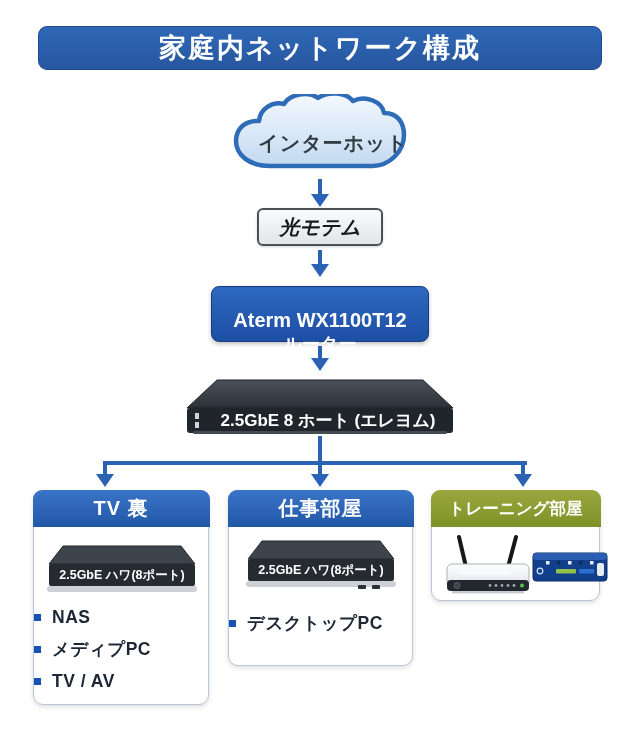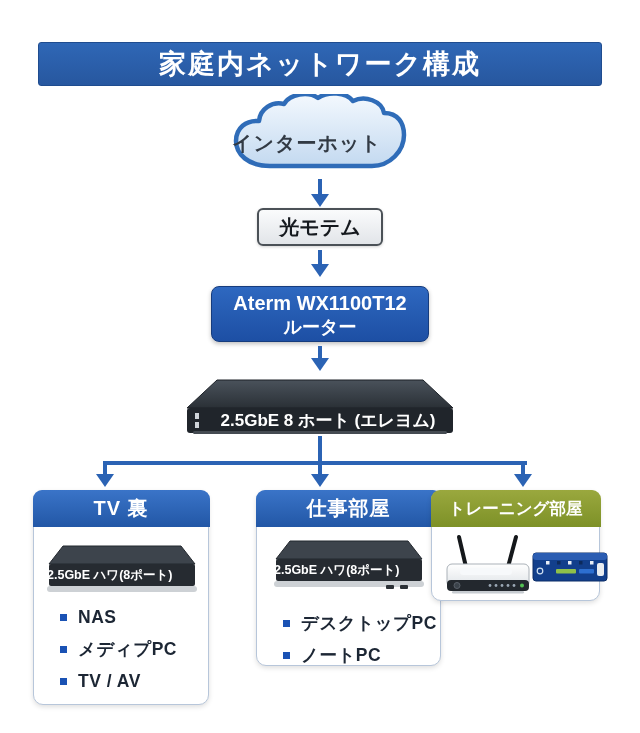--- a/index.html
+++ b/index.html
@@ -1,45 +1,45 @@
 <!DOCTYPE html>
 <html><head>
 <meta charset="utf-8">
 <style>
   * { margin:0; padding:0; box-sizing:border-box; }
   body { background:#ffffff; font-family:"Liberation Sans", sans-serif; }
   .canvas { position:relative; width:640px; height:733px; background:#ffffff; overflow:hidden; }
 
   
   .title-bar {
-    position:absolute; left:38px; top:42px; width:564px; height:44px;
-    background:linear-gradient(#2f67b6,#27579f); border:1px solid #1f4c8f; border-radius:3px;
+    position:absolute; left:38px; top:26px; width:564px; height:44px;
+    background:linear-gradient(#2f67b6,#27579f); border:1px solid #1f4c8f; border-radius:9px;
     color:#ffffff; font-size:27px; font-weight:bold; letter-spacing:2px;
     text-align:center; line-height:42px;
   }
 
   
   .cloud { position:absolute; left:232px; top:94px; width:176px; height:84px; }
   .cloud svg { position:absolute; left:0; top:0; }
   .cloud-label {
-    position:absolute; left:0; right:0; top:36px; text-align:left;
+    position:absolute; left:0; right:0; top:36px; text-align:right;
     font-size:20px; font-weight:bold; color:#323a44; letter-spacing:1px;
   }
 
   
   .modem-box {
     position:absolute; left:257px; top:208px; width:126px; height:38px;
     background:linear-gradient(#fafbfc,#e2e5e9); border:2px solid #4b5157; border-radius:6px;
     box-shadow:0 1px 3px rgba(0,0,0,.18);
-    text-align:center; line-height:34px; font-size:20px; font-weight:bold; color:#15191e;
+    text-align:center; line-height:34px; font-size:20px; font-weight:bold; color:#15191e;font-style:italic;
   }
   .router-box {
     position:absolute; left:211px; top:286px; width:218px; height:56px;
     background:linear-gradient(#2e68c0,#1d4fa4); border:1px solid #163c7d; border-radius:8px;
-    box-shadow:0 2px 4px rgba(0,0,0,.25); color:#ffffff; text-align:center; padding-top:3px;
+    box-shadow:0 2px 4px rgba(0,0,0,.25); color:#ffffff; text-align:center; padding-top:20px;
   }
   .router-line1 { font-size:20px; font-weight:bold; line-height:26px; }
   .router-line2 { font-size:18px; font-weight:bold; line-height:23px; }
 
   
   .vline { position:absolute; width:4px; background:#2b63b4; }
   .hline { position:absolute; height:4px; background:#2b63b4; }
   .ahead { position:absolute; width:0; height:0;
            border-left:9px solid transparent; border-right:9px solid transparent;
            border-top:13px solid #2b63b4; }
@@ -54,30 +54,30 @@
 
   
   .card { position:absolute; background:#ffffff; border:1.5px solid #b7c6da; border-radius:10px;
           box-shadow:0 2px 5px rgba(0,0,0,.13); }
   .card-header { position:absolute; left:-1.5px; top:-1.5px; right:-1.5px; height:37px;
                  border-radius:9px 9px 0 0; color:#ffffff; font-weight:bold;
                  text-align:center; line-height:37px; }
   .header-blue  { background:linear-gradient(#3a74c8,#2257a6); font-size:20px; letter-spacing:1px; }
   .header-olive { background:linear-gradient(#9aa83e,#7d9127); font-size:16.5px; }
   .card-tv   { left:33px;  top:490px; width:176px; height:215px; }
-  .card-work { left:228px; top:490px; width:185px; height:176px;margin-left:28px; }
+  .card-work { left:228px; top:490px; width:185px; height:176px; }
   .card-train{ left:431px; top:490px; width:169px; height:111px; }
 
   .mini-hub { position:absolute; width:150px; height:52px; }
   .mini-hub svg { position:absolute; left:0; top:0; }
   .mini-hub-label { position:absolute; left:0; right:0; top:20px; height:22px; line-height:22px;
-                    color:#ffffff; font-size:12.5px; font-weight:bold; }
+                    text-align:center; color:#ffffff; font-size:12.5px; font-weight:bold; }
 
   .item-list { position:absolute; left:0; right:0; }
-  .list-item { display:flex; align-items:center; height:32px; padding-left:26px; }
+  .list-item { display:flex; align-items:center; height:32px; }
   .bullet-sq { width:7px; height:7px; background:#1a52b4; margin-right:11px; flex:0 0 auto; }
   .item-label { font-size:17.5px; font-weight:bold; color:#1c2634; letter-spacing:.5px; }
 
   .router-illu { position:absolute; left:12px; top:40px; width:90px; height:64px; }
   .switch-illu { position:absolute; left:100px; top:56px; width:76px; height:40px; }
 </style>
 </head>
 <body>
 
 <div class="canvas">
@@ -179,24 +179,20 @@
         <rect x="0" y="42" width="150" height="6" rx="3" fill="#cdd1d5"></rect>
         <rect x="112" y="46" width="8" height="4" rx="1" fill="#2b3036"></rect>
         <rect x="126" y="46" width="8" height="4" rx="1" fill="#2b3036"></rect>
       </svg>
       <div class="mini-hub-label">2.5GbE ハワ(8ポート)</div>
     </div>
     <div class="item-list" style="top:116px;">
       <div class="list-item">
         <span class="bullet-sq"></span>
         <span class="item-label">デスクトップPC</span>
-      </div>
-      <div class="list-item">
-        <span class="bullet-sq"></span>
-        <span class="item-label">ノートPC</span>
       </div>
     </div>
   </div>
 
   <div class="card card-train">
     <div class="card-header header-olive">トレーニング部屋</div>
     <div class="router-illu">
       <svg width="90" height="64" viewBox="0 0 90 64">
         <defs>
           <linearGradient id="gRtr" x1="0" y1="0" x2="0" y2="1">

